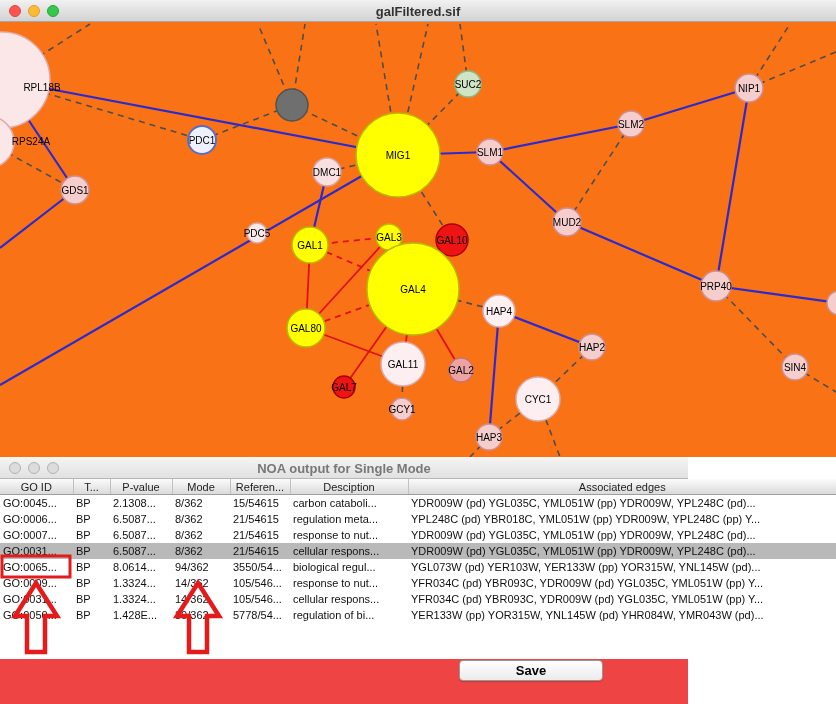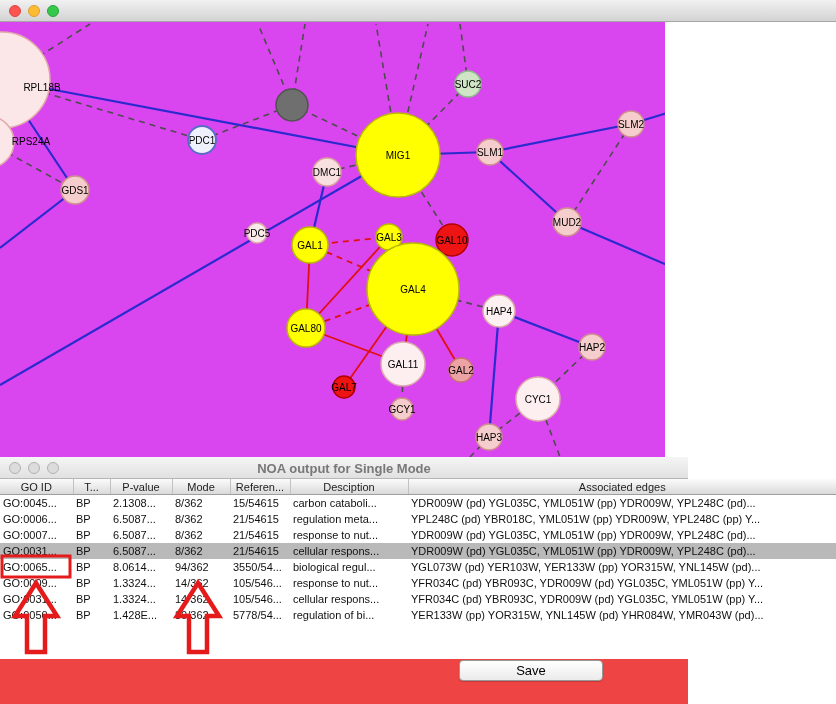--- a/index.html
+++ b/index.html
@@ -11,57 +11,58 @@
   .titlebar .title{position:absolute;left:0;right:0;top:4px;text-align:center;
     font-size:13px;font-weight:bold;color:#333;}
   .lights{position:absolute;left:9px;top:5px;display:flex;gap:7px;}
   .light{width:12px;height:12px;border-radius:50%;box-sizing:border-box;}
   .light.red{background:#fc5551;border:1px solid #dd4643;}
   .light.yellow{background:#fdbb33;border:1px solid #de9f2b;}
   .light.green{background:#35c84b;border:1px solid #2aa33c;}
   .light.inactive{background:#dcdcdc;border:1px solid #b2b2b2;}
 
   #top-window{position:absolute;top:0;left:0;width:836px;height:457px;}
-  #network-area{position:absolute;top:22px;left:0;width:665px;height:435px;background:#d946ef;overflow:hidden;}
+  #network-area{position:absolute;top:22px;left:0;width:836px;height:435px;background:#f97316;overflow:hidden;}
   #network-svg text{font:10px "Liberation Sans",sans-serif;fill:#000;}
 
   #bottom-window{position:absolute;top:457px;left:0;width:688px;height:247px;background:#ef4444;}
   #bottom-window .titlebar{top:0;background:linear-gradient(#f5f5f5,#e1e1e1);border-bottom:1px solid #b6b6b6;}
   #bottom-window .title{color:#787878;}
 
   #table-wrap{position:absolute;top:22px;left:0;width:836px;height:180px;background:#fff;overflow:hidden;}
   #noa-table{width:836px;border-collapse:collapse;table-layout:fixed;font-size:11px;color:#111;}
   #noa-table th{height:15px;background:linear-gradient(#fbfbfb,#dadada);
     border-bottom:1px solid #9e9e9e;border-right:1px solid #c2c2c2;
     font-weight:normal;font-size:11px;color:#222;text-align:center;
     overflow:hidden;white-space:nowrap;padding:0 2px;}
   #noa-table th:last-child{border-right:none;}
   #noa-table td{height:16px;line-height:16px;padding:0 0 0 3px;white-space:nowrap;overflow:hidden;}
   #noa-table tr.selected td{background:#b9b9b9;}
 
   .mac-btn{position:absolute;height:21px;width:144px;border:1px solid #979797;border-radius:4px;
     background:linear-gradient(#ffffff,#ebebeb);font-family:"Liberation Sans",sans-serif;
-    font-size:13px;color:#000;text-align:center;box-shadow:0 1px 1px rgba(0,0,0,0.18);padding:0;}
+    font-size:13px;color:#000;text-align:center;box-shadow:0 1px 1px rgba(0,0,0,0.18);padding:0;font-weight:bold;}
   #save-btn{left:459px;top:203px;}
   #cancel-btn{left:676px;top:203px;}
 
   #annotations{position:absolute;left:0;top:0;width:836px;height:704px;pointer-events:none;z-index:40;}
 </style>
 </head>
 <body>
 
 <div class="screen">
 
   <div id="top-window">
     <div class="titlebar">
       <div class="lights">
         <span class="light red"></span>
         <span class="light yellow"></span>
         <span class="light green"></span>
       </div>
+      <div class="title">galFiltered.sif</div>
     </div>
     <div id="network-area">
       <svg id="network-svg" width="836" height="435" viewBox="0 22 836 435" xmlns="http://www.w3.org/2000/svg">
           <line x1="2" y1="80" x2="202" y2="140" stroke="#4d4d4d" stroke-width="1.6" stroke-dasharray="6,5"></line>
           <line x1="2" y1="80" x2="90" y2="24" stroke="#4d4d4d" stroke-width="1.6" stroke-dasharray="6,5"></line>
           <line x1="-12" y1="142" x2="75" y2="190" stroke="#4d4d4d" stroke-width="1.6" stroke-dasharray="6,5"></line>
           <line x1="2" y1="80" x2="75" y2="190" stroke="#2a2ace" stroke-width="2.2"></line>
           <line x1="75" y1="190" x2="0" y2="248" stroke="#2a2ace" stroke-width="2.2"></line>
           <line x1="202" y1="140" x2="292" y2="105" stroke="#4d4d4d" stroke-width="1.6" stroke-dasharray="6,5"></line>
           <line x1="292" y1="105" x2="258" y2="24" stroke="#4d4d4d" stroke-width="1.6" stroke-dasharray="6,5"></line>

